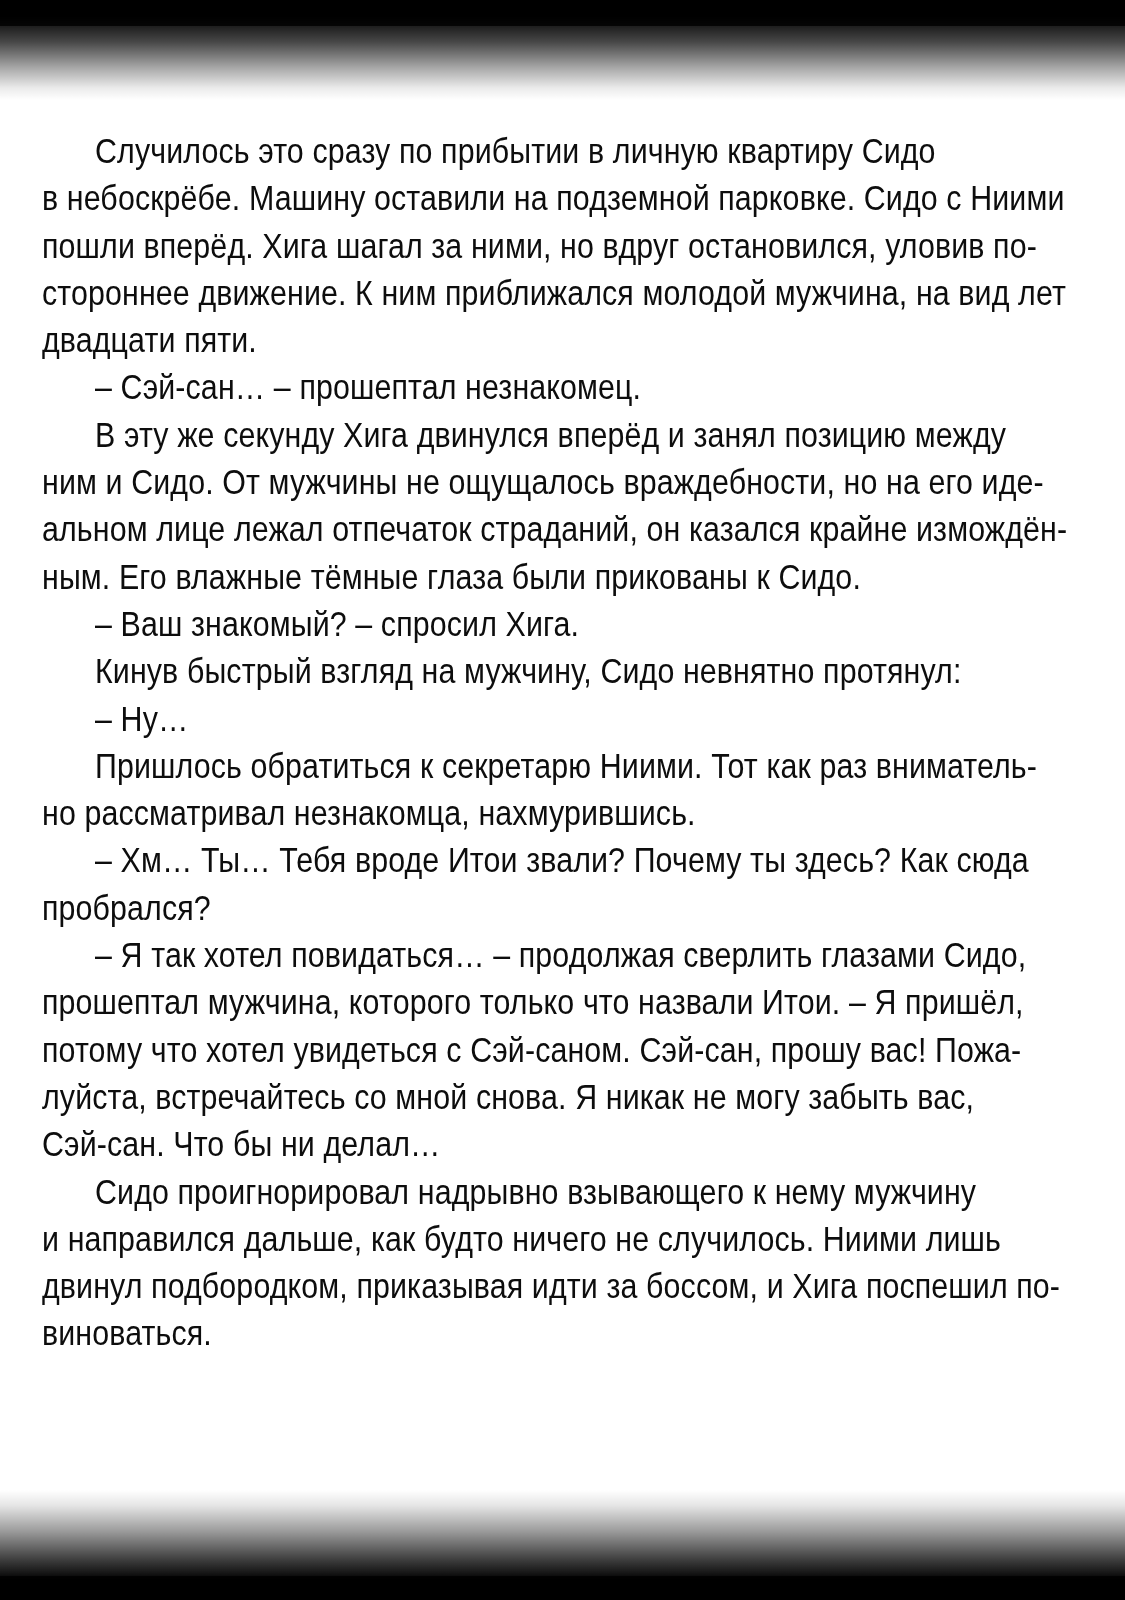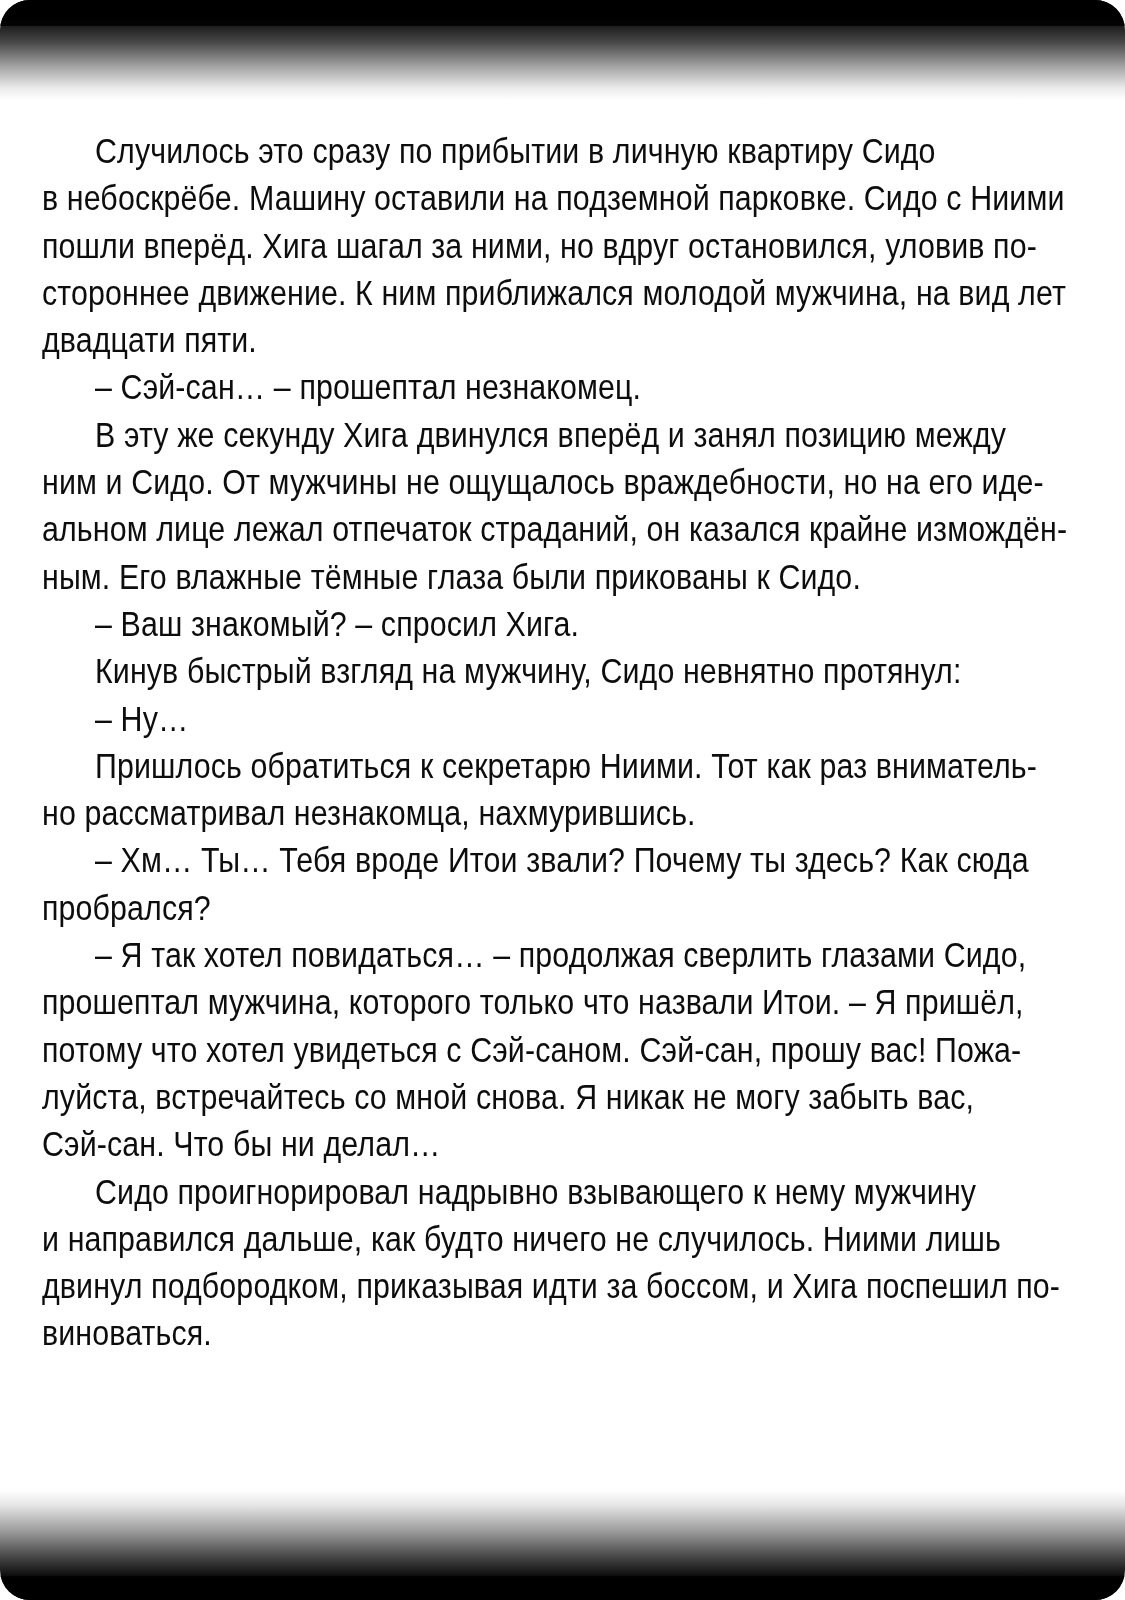--- a/index.html
+++ b/index.html
@@ -8,21 +8,20 @@
     padding: 0;
     background: #ffffff;
   }
   #page {
     position: relative;
     width: 1125px;
     height: 1600px;
     background: #ffffff;
     overflow: hidden;
     font-family: "Liberation Sans", "DejaVu Sans", sans-serif;
-    border-radius: 30px;
   }
 
   
   .grain-band {
     position: absolute;
     left: 0;
     width: 1125px;
     pointer-events: none;
   }
   #grain-top {

